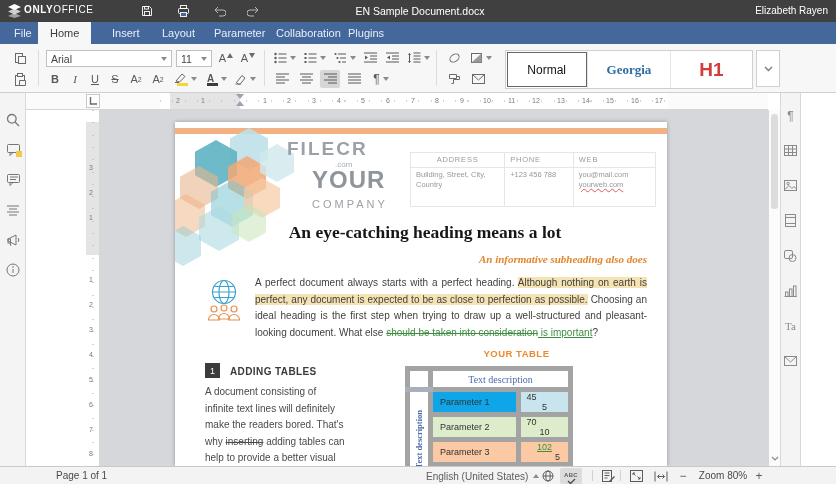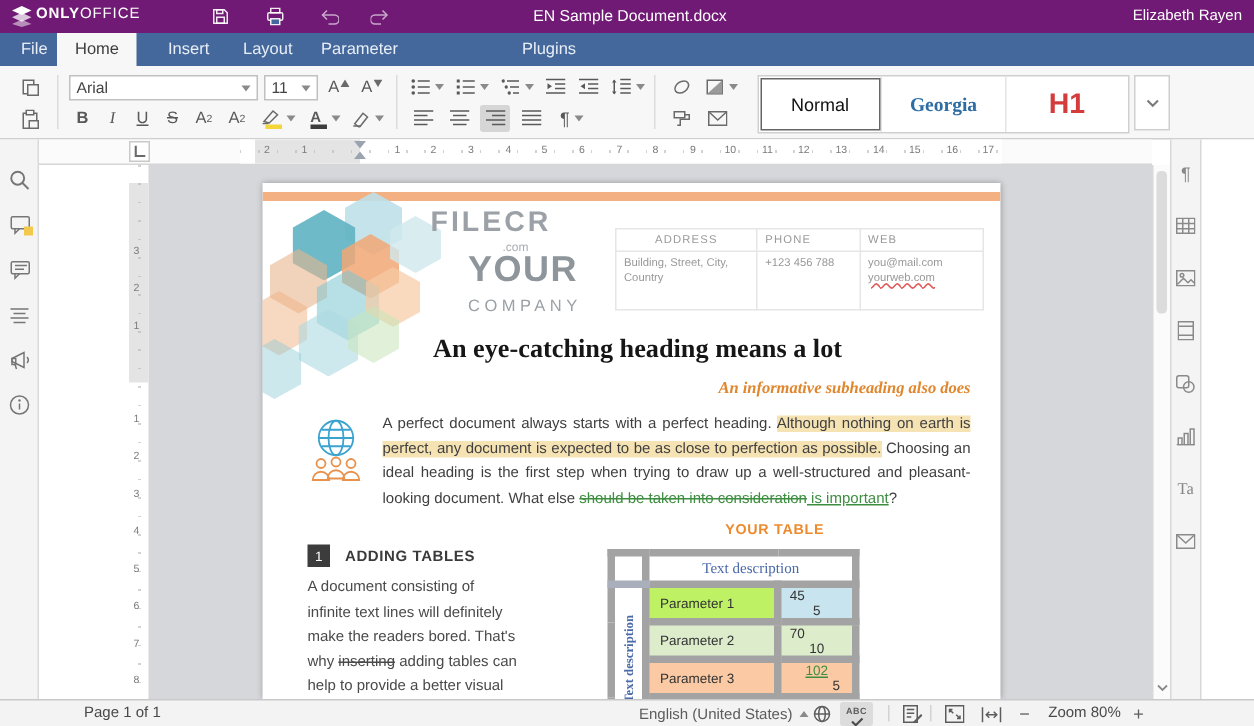--- a/index.html
+++ b/index.html
@@ -1,20 +1,20 @@
 <!DOCTYPE html>
 <html><head>
 <meta charset="utf-8">
 <style>
   html,body{margin:0;padding:0;background:#e9e9e9;}
   #app{position:relative;width:836px;height:484px;overflow:hidden;background:#fff;
        font-family:"Liberation Sans","DejaVu Sans",sans-serif;-webkit-font-smoothing:antialiased;}
   .abs{position:absolute;}
   
-  .titlebar{position:absolute;left:0;top:0;width:836px;height:22px;background:#701a75;color:#fff;}
+  .titlebar{position:absolute;left:0;top:0;width:836px;height:22px;background:#404040;color:#fff;}
   .brand{position:absolute;left:24px;top:4px;font-size:10px;letter-spacing:.6px;color:#fff;}
   .brand b{font-weight:bold;}
   .tb-ic{position:absolute;top:3px;width:18px;height:16px;display:flex;align-items:center;justify-content:center;
          color:rgba(255,255,255,.9);font-size:12px;background:none;border:none;padding:0;cursor:default;}
   .doc-title{position:absolute;left:300px;top:5px;width:240px;text-align:center;font-size:10.5px;color:#fff;}
   .user-name{position:absolute;right:8px;top:5px;font-size:10px;color:#fff;}
   
   .tabbar{position:absolute;left:0;top:22px;width:836px;height:22px;background:#44689b;}
   .tab{position:absolute;top:0;height:22px;line-height:22px;padding:0 12px;font-size:11px;color:#e8eef6;cursor:default;}
   .tab.active{background:#f7f7f7;color:#3d3d3d;}
@@ -161,20 +161,21 @@
     <div class="doc-title">EN Sample Document.docx</div>
     <div class="user-name">Elizabeth Rayen</div>
   </div>
 
   <div class="tabbar">
     <div class="tab" style="left:2px;">File</div>
     <div class="tab active" style="left:38px;">Home</div>
     <div class="tab" style="left:100px;">Insert</div>
     <div class="tab" style="left:150px;">Layout</div>
     <div class="tab" style="left:202px;">Parameter</div>
+    <div class="tab" style="left:264px;">Collaboration</div>
     <div class="tab" style="left:336px;">Plugins</div>
     <button class="tb-ic" style="left:698px;top:25px;width:26px;">
       <svg width="13" height="11" viewBox="0 0 13 11" fill="none" stroke="rgba(255,255,255,.9)">
           <circle cx="5" cy="3.2" r="2.2"></circle>
           <path d="M1 10.5a4 4 0 0 1 8 0"></path>
           <circle cx="10.5" cy="8.5" r="1.3" fill="rgba(255,255,255,.9)"></circle>
         </svg>
       <span style="font-size:10px;margin-left:2px;color:#fff;">2</span>
     </button>
     <button class="tb-ic" style="left:744px;top:25px;">
@@ -547,21 +548,21 @@
       <table class="dtable">
         <tbody>
             <tr>
           <td class="side" style="border-bottom-color:#a9b0bb;"></td>
           <td class="hdr" colspan="2">Text description</td>
         </tr>
         <tr>
           <td class="side" rowspan="4">
                 <span class="side-txt">Text description</span>
               </td>
-          <td class="lab" style="background:#bef264;">Parameter 1</td>
+          <td class="lab" style="background:#0ea5e9;">Parameter 1</td>
           <td class="v" style="background:#c8e4ee;"><span>45</span><span style="display:inline-block;width:26px;"></span><span>5</span></td>
         </tr>
         <tr>
           <td class="lab" style="background:#ddedcb;">Parameter 2</td>
           <td class="v" style="background:#ddedcb;"><span>70</span><span style="display:inline-block;width:26px;"></span><span>10</span></td>
         </tr>
         <tr>
           <td class="lab" style="background:#fbcaa4;">Parameter 3</td>
           <td class="v" style="background:#fbcaa4;"><span class="ins-num">102</span><span style="display:inline-block;width:26px;"></span><span>5</span></td>
         </tr>

